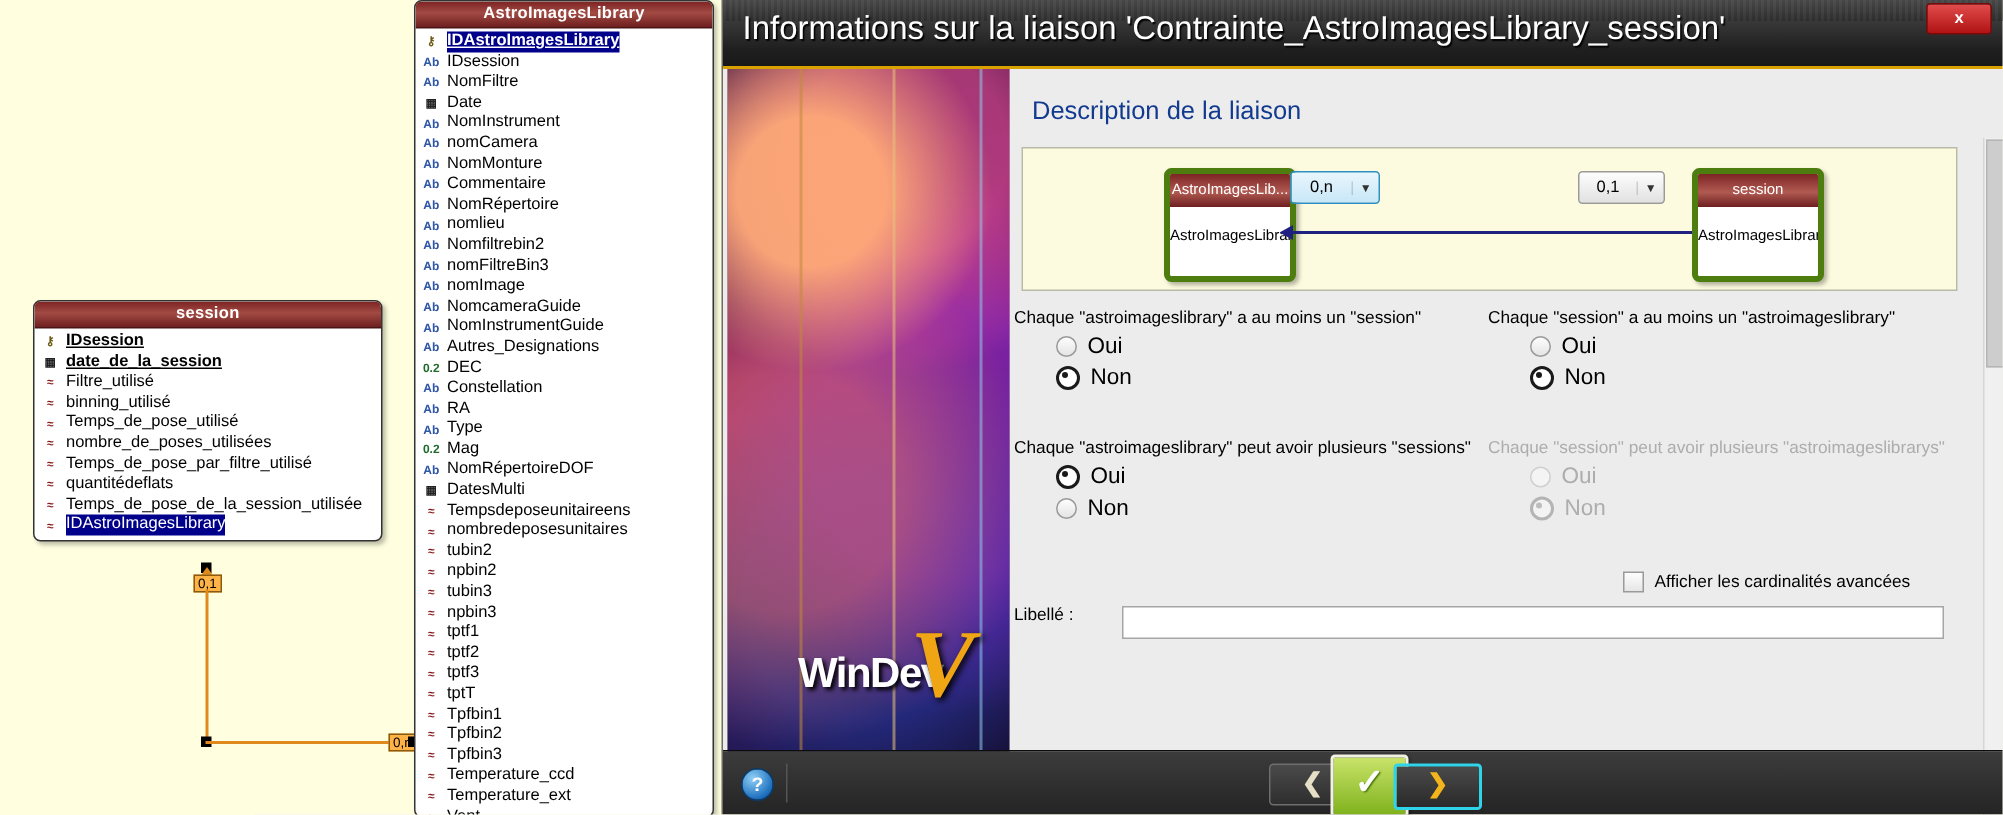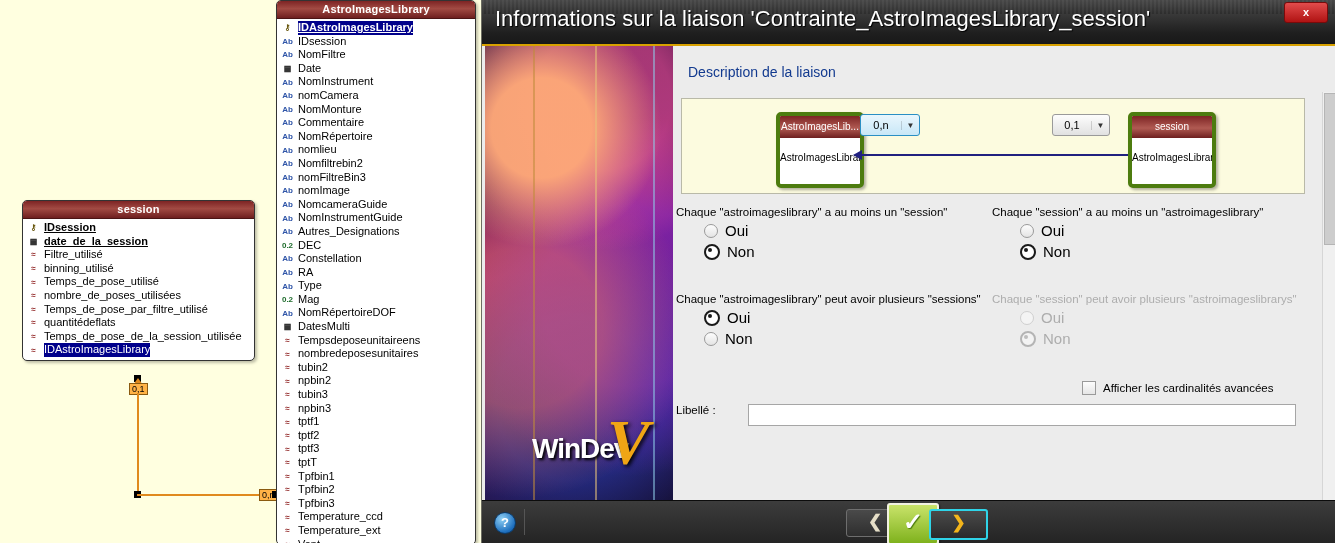--- a/index.html
+++ b/index.html
@@ -70,21 +70,21 @@
       linear-gradient(160deg,#2a0c33 0%, #4b1050 25%, #8a1a6a 45%, #3b0f4d 70%, #120418 100%);
   }
   .picband{position:absolute;top:0;bottom:0;width:2px;opacity:.55;}
   #windevlogo{position:absolute;left:18px;bottom:36px;color:#fff;font-size:28px;font-weight:bold;
      letter-spacing:-1px;text-shadow:2px 2px 3px #000;font-family:"Liberation Sans",sans-serif;margin-left:29px;}
   #vglyph{position:absolute;left:122px;bottom:26px;font-size:64px;color:#f0a515;
      font-weight:bold;font-style:italic;line-height:1;text-shadow:2px 2px 4px #000;
      font-family:"Liberation Serif",serif;}
 
   #content{position:absolute;left:192px;top:0;right:14px;height:455px;background:#ECECEC;}
-  #secTitle{position:absolute;left:14px;top:18px;font-size:14px;color:#123a8f;}
+  #secTitle{position:absolute;left:14px;top:18px;font-size:17px;color:#123a8f;}
 
   #diagbox{position:absolute;left:7px;top:52px;width:622px;height:94px;
      background:#FCFBDF;border:1px solid #b9b9a8;}
   .minitab{position:absolute;width:80px;height:68px;background:#fff;border:4px solid #4d7c0f;
      border-radius:5px;box-shadow:2px 2px 3px rgba(0,0,0,.3);overflow:hidden;}
   .minitab .mt{height:22px;line-height:22px;text-align:center;font-size:10px;color:#fff;
      background:linear-gradient(to bottom,#7d2424,#b05a52 55%,#6e1f1f);white-space:nowrap;overflow:hidden;}
   .minitab .mf{font-size:10px;color:#000;padding:14px 0 0 0;text-align:center;white-space:nowrap;overflow:hidden;}
   .combo{position:absolute;height:20px;border-radius:3px;display:flex;align-items:center;
      font-size:11px;color:#000;}

